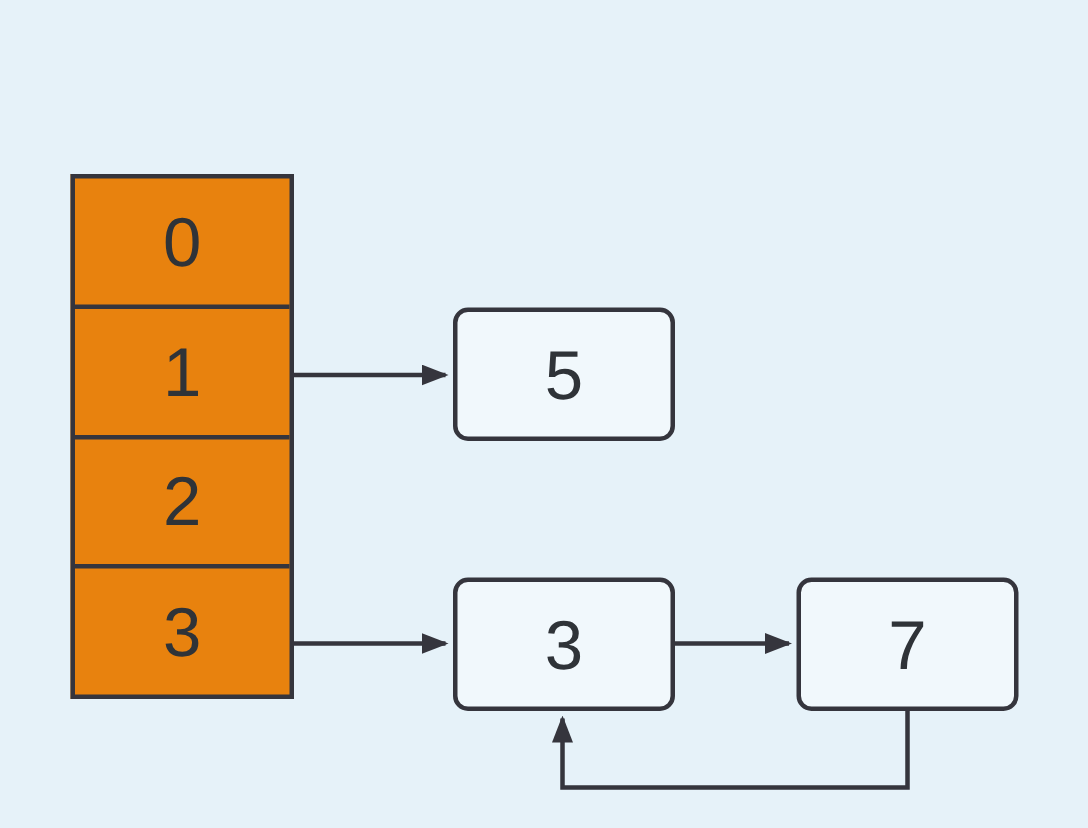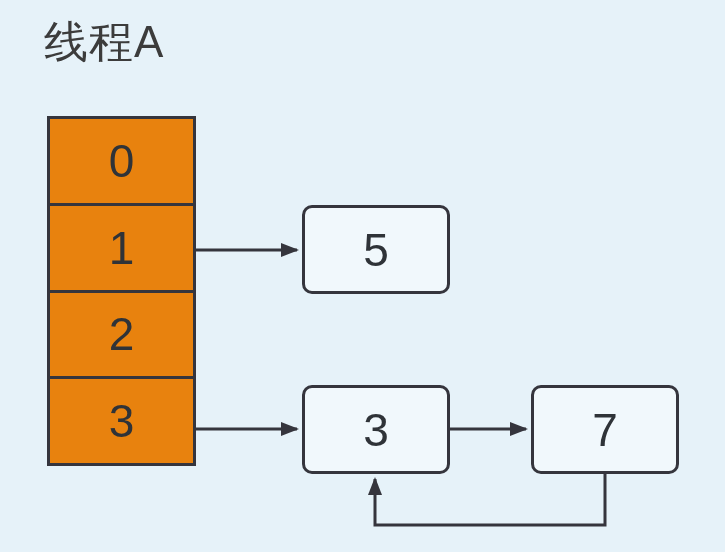--- a/index.html
+++ b/index.html
@@ -80,21 +80,20 @@
     stroke-width: 3;
     stroke-linejoin: miter;
   }
   .arrowhead { fill: var(--stroke); }
 </style>
 </head>
 <body>
 
 <div class="canvas">
 
-  <div class="title">线程A</div>
 
   <div class="slot-array">
     <div class="slot">
       <span>0</span>
     </div>
     <div class="slot">
       <span>1</span>
     </div>
     <div class="slot">
       <span>2</span>

